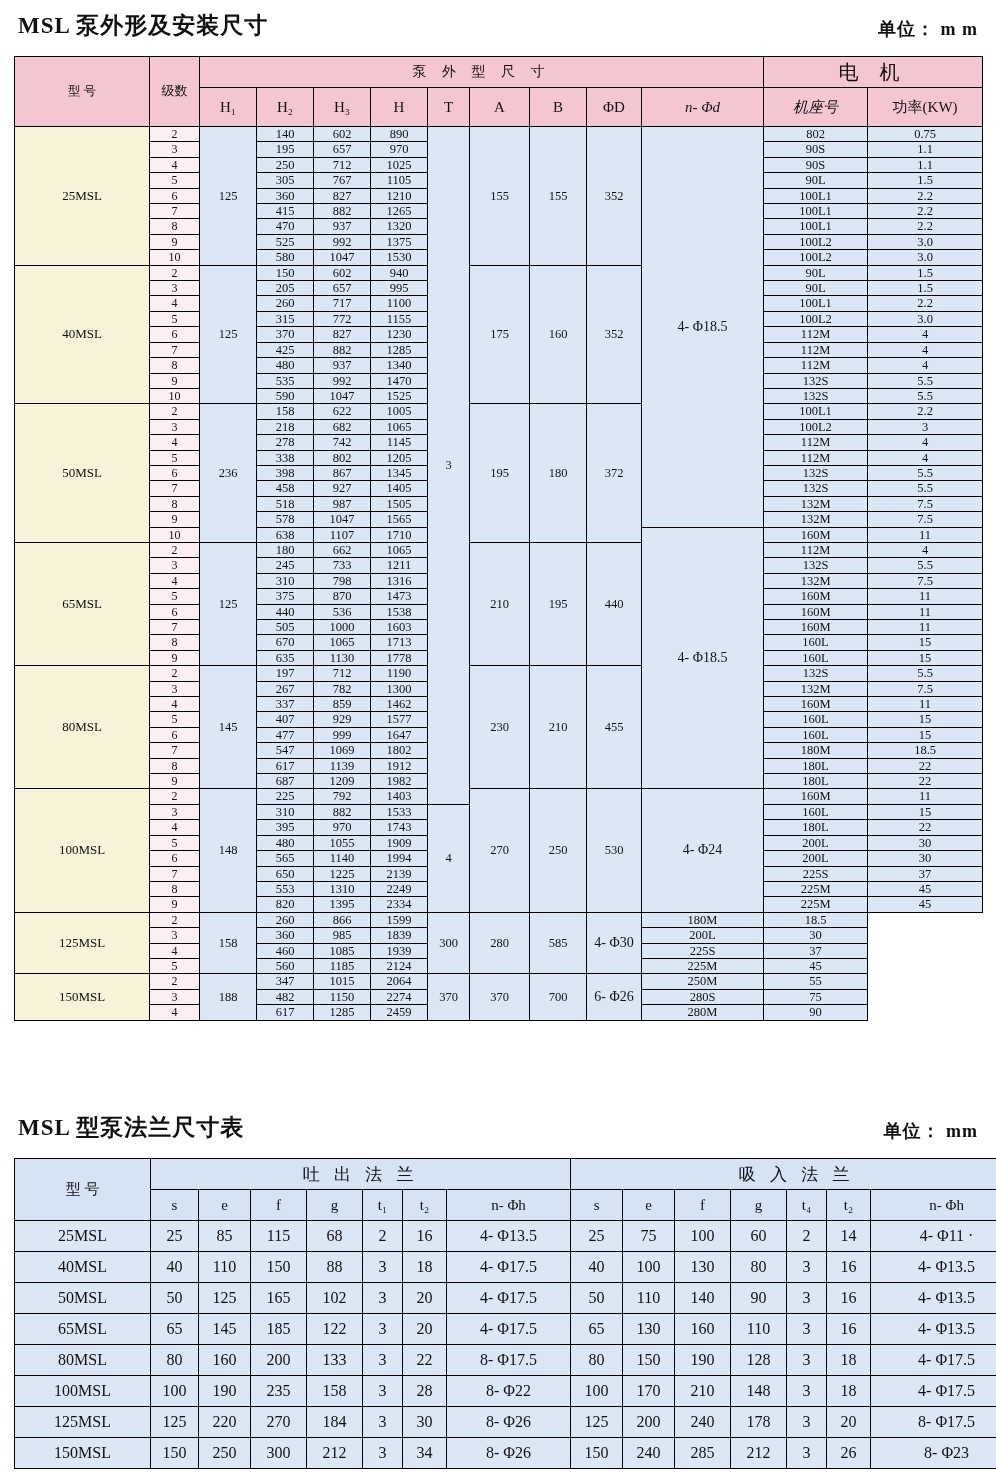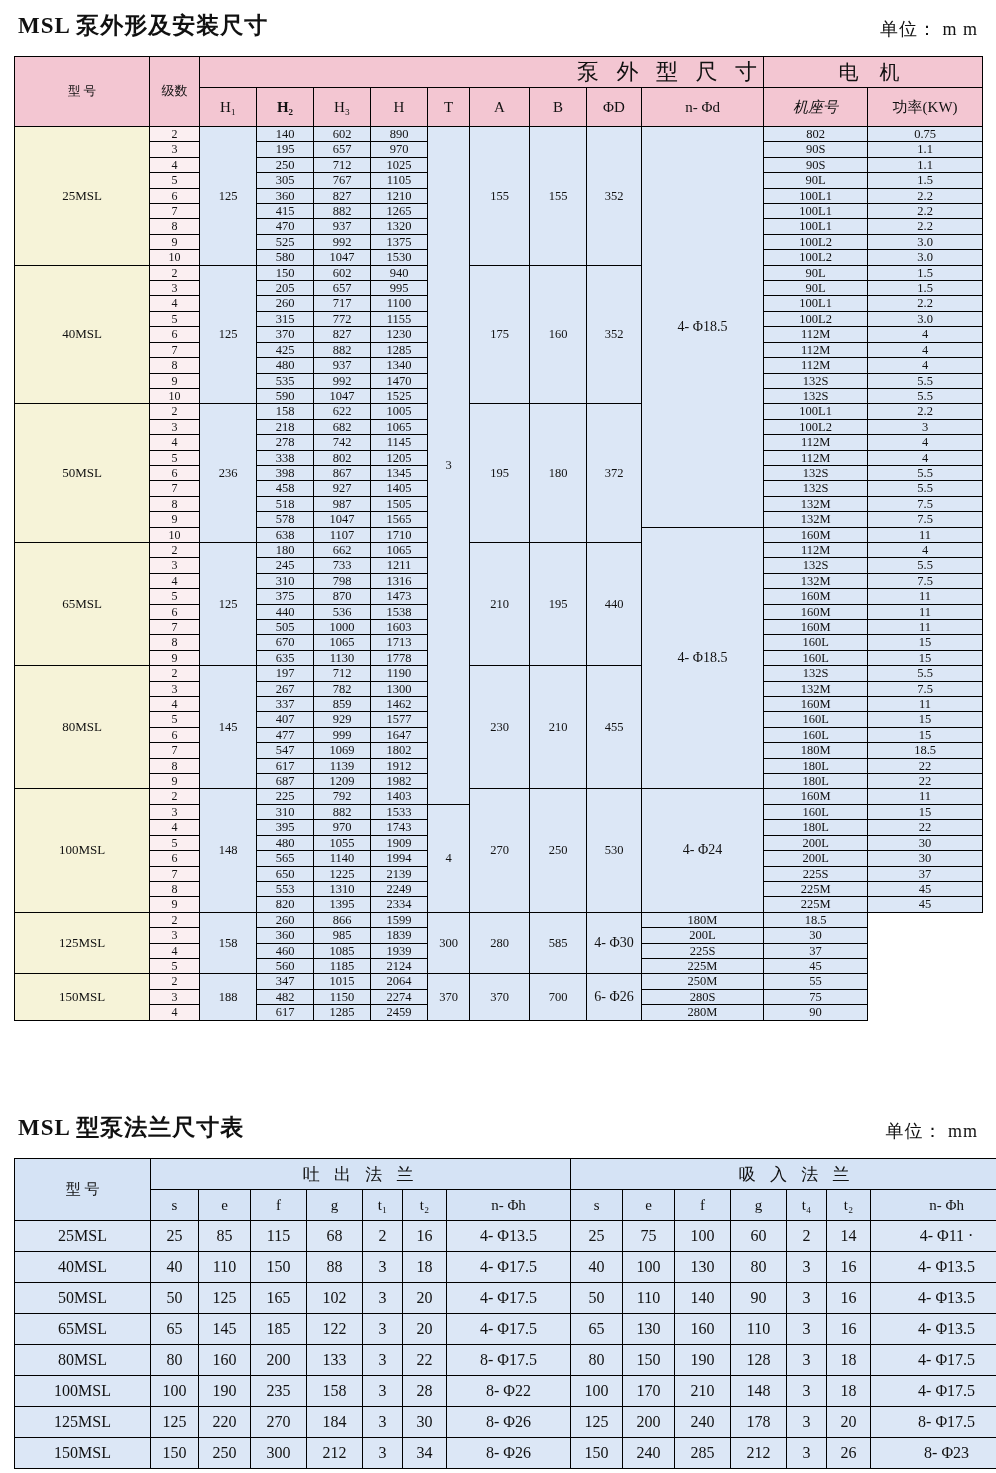--- a/index.html
+++ b/index.html
@@ -6,32 +6,32 @@
   body{
     width:996px;height:1473px;background:#ffffff;
     font-family:"Liberation Serif", serif;
     color:#111;position:relative;overflow:hidden;
   }
   .page{position:relative;width:996px;height:1473px;}
 
   
   .title-row{position:absolute;left:0;right:0;display:flex;align-items:flex-end;justify-content:space-between;padding:0 18px;box-sizing:border-box;}
   .title-main{font-size:23px;font-weight:bold;letter-spacing:1px;}
-  .title-unit{font-size:18px;font-weight:normal;letter-spacing:1px;margin-left:36px;}
+  .title-unit{font-size:18px;font-weight:bold;letter-spacing:1px;margin-left:36px;}
 
   
   table{border-collapse:collapse;table-layout:fixed;}
   td,th{border:1px solid #000;padding:0;text-align:center;vertical-align:middle;
         font-family:"Liberation Serif", serif;}
 
   
   #main-table{position:absolute;left:14px;top:56px;width:968px;font-size:12px;}
   #main-table td{height:14.4px;line-height:14.4px;font-size:12.5px;}
   #main-table .hdr{background:#f3c6d2;font-weight:normal;}
-  #main-table .hdr-big{background:#f3c6d2;font-size:22px;letter-spacing:6px;text-align:right;}
+  #main-table .hdr-big{background:#f3c6d2;font-size:14px;letter-spacing:6px;}
   #main-table .modelcell{background:#f6f3d8;font-size:13px;}
   #main-table .lvl{background:#fbeff1;font-size:12px;}
   #main-table .body{background:#dce7f6;}
   #main-table .motor{background:#dce7f6;}
   #main-table .sub{font-size:15px;}
   #main-table .hdr-motor{background:#f3c6d2;font-size:20px;letter-spacing:8px;}
 
   
   #flange-table{position:absolute;left:14px;top:1158px;width:968px;}
   #flange-table td{height:30px;font-size:16px;background:#dce7f6;}
@@ -81,28 +81,28 @@
     </colgroup>
     <tbody id="main-tbody">
         <tr>
           <td class="hdr" rowspan="2">型  号</td>
           <td class="hdr" rowspan="2" style="font-size: 13px;">级数</td>
           <td class="hdr-big" colspan="9" style="height: 30px;">泵 外 型 尺 寸</td>
           <td class="hdr-motor" colspan="2" style="height: 30px;">电    机</td>
         </tr>
         <tr>
           <td class="hdr sub" style="height: 38px;">H₁</td>
-          <td class="hdr sub" style="height: 38px; font-weight: bold;">H₂</td>
+          <td class="hdr sub" style="height: 38px;">H₂</td>
           <td class="hdr sub" style="height: 38px;">H₃</td>
           <td class="hdr sub" style="height: 38px;">H</td>
           <td class="hdr sub" style="height: 38px;">T</td>
           <td class="hdr sub" style="height: 38px;">A</td>
           <td class="hdr sub" style="height: 38px;">B</td>
           <td class="hdr sub" style="height: 38px;">ΦD</td>
-          <td class="hdr sub" style="height: 38px;">n- Φd</td>
+          <td class="hdr sub" style="height: 38px; font-style: italic;">n- Φd</td>
           <td class="hdr sub" style="height: 38px; font-style: italic;">机座号</td>
           <td class="hdr sub" style="height: 38px;">功率(KW)</td>
         </tr>
         <tr>
           <td class="modelcell" rowspan="9">25MSL</td>
           <td class="lvl">2</td>
           <td class="body" rowspan="9">125</td>
           <td class="body">140</td>
           <td class="body">602</td>
           <td class="body">890</td>

